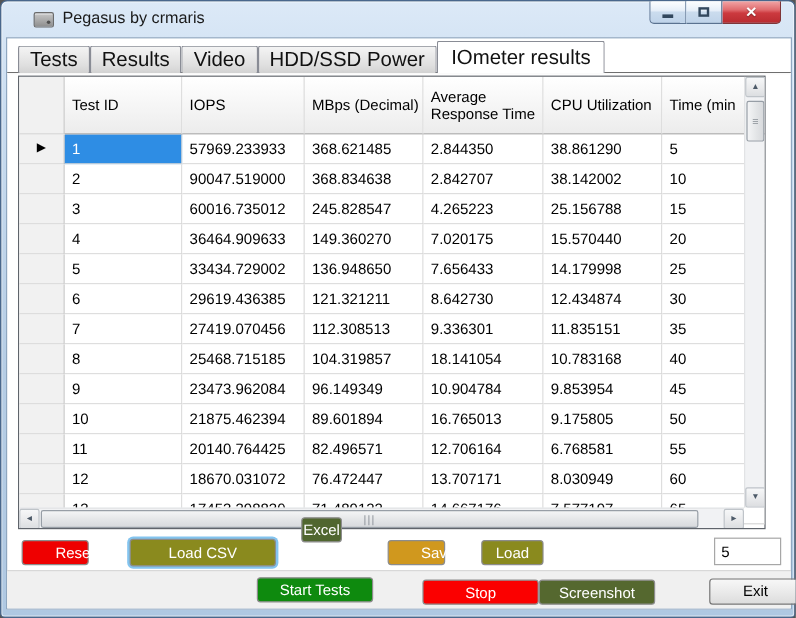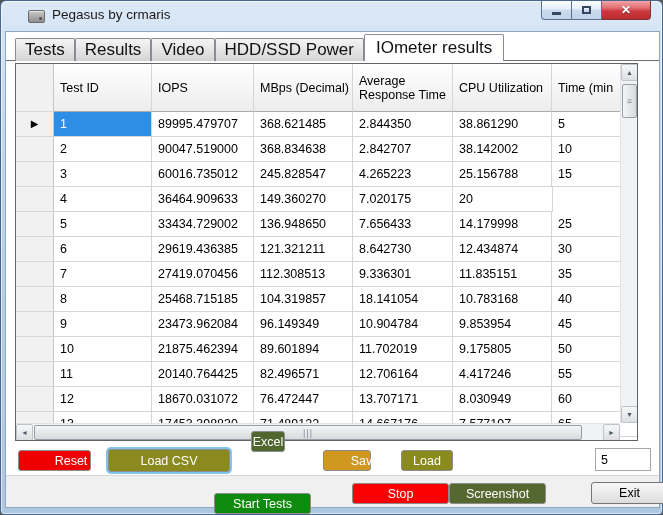--- a/index.html
+++ b/index.html
@@ -82,34 +82,34 @@
   .hscroll .left { left:0; top:0; }
   .hscroll .right { right:0; top:0; }
   .hscroll .sb-thumb { top:1px; left:18px; width:548px; height:15px;
     background:linear-gradient(180deg,#F4F5F6,#E2E4E6 60%,#D8DADD); font-size:9px;
     letter-spacing:1px; }
 
   
   .btn { position:absolute; height:21px; border:1px solid #8C8C8C; border-radius:3px;
     color:#fff; font-size:12.5px; display:flex; align-items:center; justify-content:center;
     z-index:3; }
-  .btn-reset { left:17px; top:449px; width:73px;padding-left:33px; }
+  .btn-reset { left:17px; top:449px; width:56px;padding-left:33px; }
   .btn-loadcsv { left:107px; top:448px; width:122px; height:23px;
     box-shadow:0 0 0 2px #83C4EF; }
   .btn-excel { left:250px; top:430px; width:34px; }
   .btn-save { left:322px; top:449px; width:48px; }
   .btn-load { left:400px; top:449px; width:52px; }
   .val-input { position:absolute; left:594px; top:447px; width:56px; height:23px;
     border:1px solid #A7A7A7; font-size:12.5px; padding-left:5px; color:#000;
     font-family:"Liberation Sans", sans-serif; background:#fff; z-index:3; }
 
   
   .bottom-strip { position:absolute; left:5px; top:474px; width:653px; height:32px;
     background:#F0F0F0; border-top:1px solid #D8D8D8; z-index:2; }
-  .btn-start { left:213px; top:492px; width:97px; }
+  .btn-start { left:213px; top:480px; width:97px; }
   .btn-stop { left:330px; top:482px; width:97px;margin-left:21px; }
   .btn-shot { left:448px; top:482px; width:97px; }
   .btn-exit { left:590px; top:481px; width:77px; height:22px;
     background:linear-gradient(180deg,#F7F7F7,#E9E9E9 55%,#DCDCDC); color:#000;
     border-color:#757575; }
 </style>
 </head>
 <body>
 
 <div class="window">
@@ -151,21 +151,21 @@
       <div class="ch c4">CPU Utilization</div>
       <div class="ch c5" style="white-space:nowrap;">Time (min</div>
     </div>
 
     <div class="rows">
         <div class="grid-row">
           <div class="cell rh">
             <span class="row-arrow">▶</span>
           </div>
           <div class="cell c0 selected" style="background: rgb(46, 141, 228);">1</div>
-          <div class="cell c1">89995.479707</div>
+          <div class="cell c1">57969.233933</div>
           <div class="cell c2">368.621485</div>
           <div class="cell c3">2.844350</div>
           <div class="cell c4">38.861290</div>
           <div class="cell c5">5</div>
         </div>
         <div class="grid-row">
           <div class="cell rh"></div>
           <div class="cell c0">2</div>
           <div class="cell c1">90047.519000</div>
           <div class="cell c2">368.834638</div>
@@ -181,20 +181,21 @@
           <div class="cell c3">4.265223</div>
           <div class="cell c4">25.156788</div>
           <div class="cell c5">15</div>
         </div>
         <div class="grid-row">
           <div class="cell rh"></div>
           <div class="cell c0">4</div>
           <div class="cell c1">36464.909633</div>
           <div class="cell c2">149.360270</div>
           <div class="cell c3">7.020175</div>
+          <div class="cell c4">15.570440</div>
           <div class="cell c5">20</div>
         </div>
         <div class="grid-row">
           <div class="cell rh"></div>
           <div class="cell c0">5</div>
           <div class="cell c1">33434.729002</div>
           <div class="cell c2">136.948650</div>
           <div class="cell c3">7.656433</div>
           <div class="cell c4">14.179998</div>
           <div class="cell c5">25</div>
@@ -233,31 +234,31 @@
           <div class="cell c2">96.149349</div>
           <div class="cell c3">10.904784</div>
           <div class="cell c4">9.853954</div>
           <div class="cell c5">45</div>
         </div>
         <div class="grid-row">
           <div class="cell rh"></div>
           <div class="cell c0">10</div>
           <div class="cell c1">21875.462394</div>
           <div class="cell c2">89.601894</div>
-          <div class="cell c3">11.702019</div>
+          <div class="cell c3">16.765013</div>
           <div class="cell c4">9.175805</div>
           <div class="cell c5">50</div>
         </div>
         <div class="grid-row">
           <div class="cell rh"></div>
           <div class="cell c0">11</div>
           <div class="cell c1">20140.764425</div>
           <div class="cell c2">82.496571</div>
           <div class="cell c3">12.706164</div>
-          <div class="cell c4">4.417246</div>
+          <div class="cell c4">6.768581</div>
           <div class="cell c5">55</div>
         </div>
         <div class="grid-row">
           <div class="cell rh"></div>
           <div class="cell c0">12</div>
           <div class="cell c1">18670.031072</div>
           <div class="cell c2">76.472447</div>
           <div class="cell c3">13.707171</div>
           <div class="cell c4">8.030949</div>
           <div class="cell c5">60</div>

